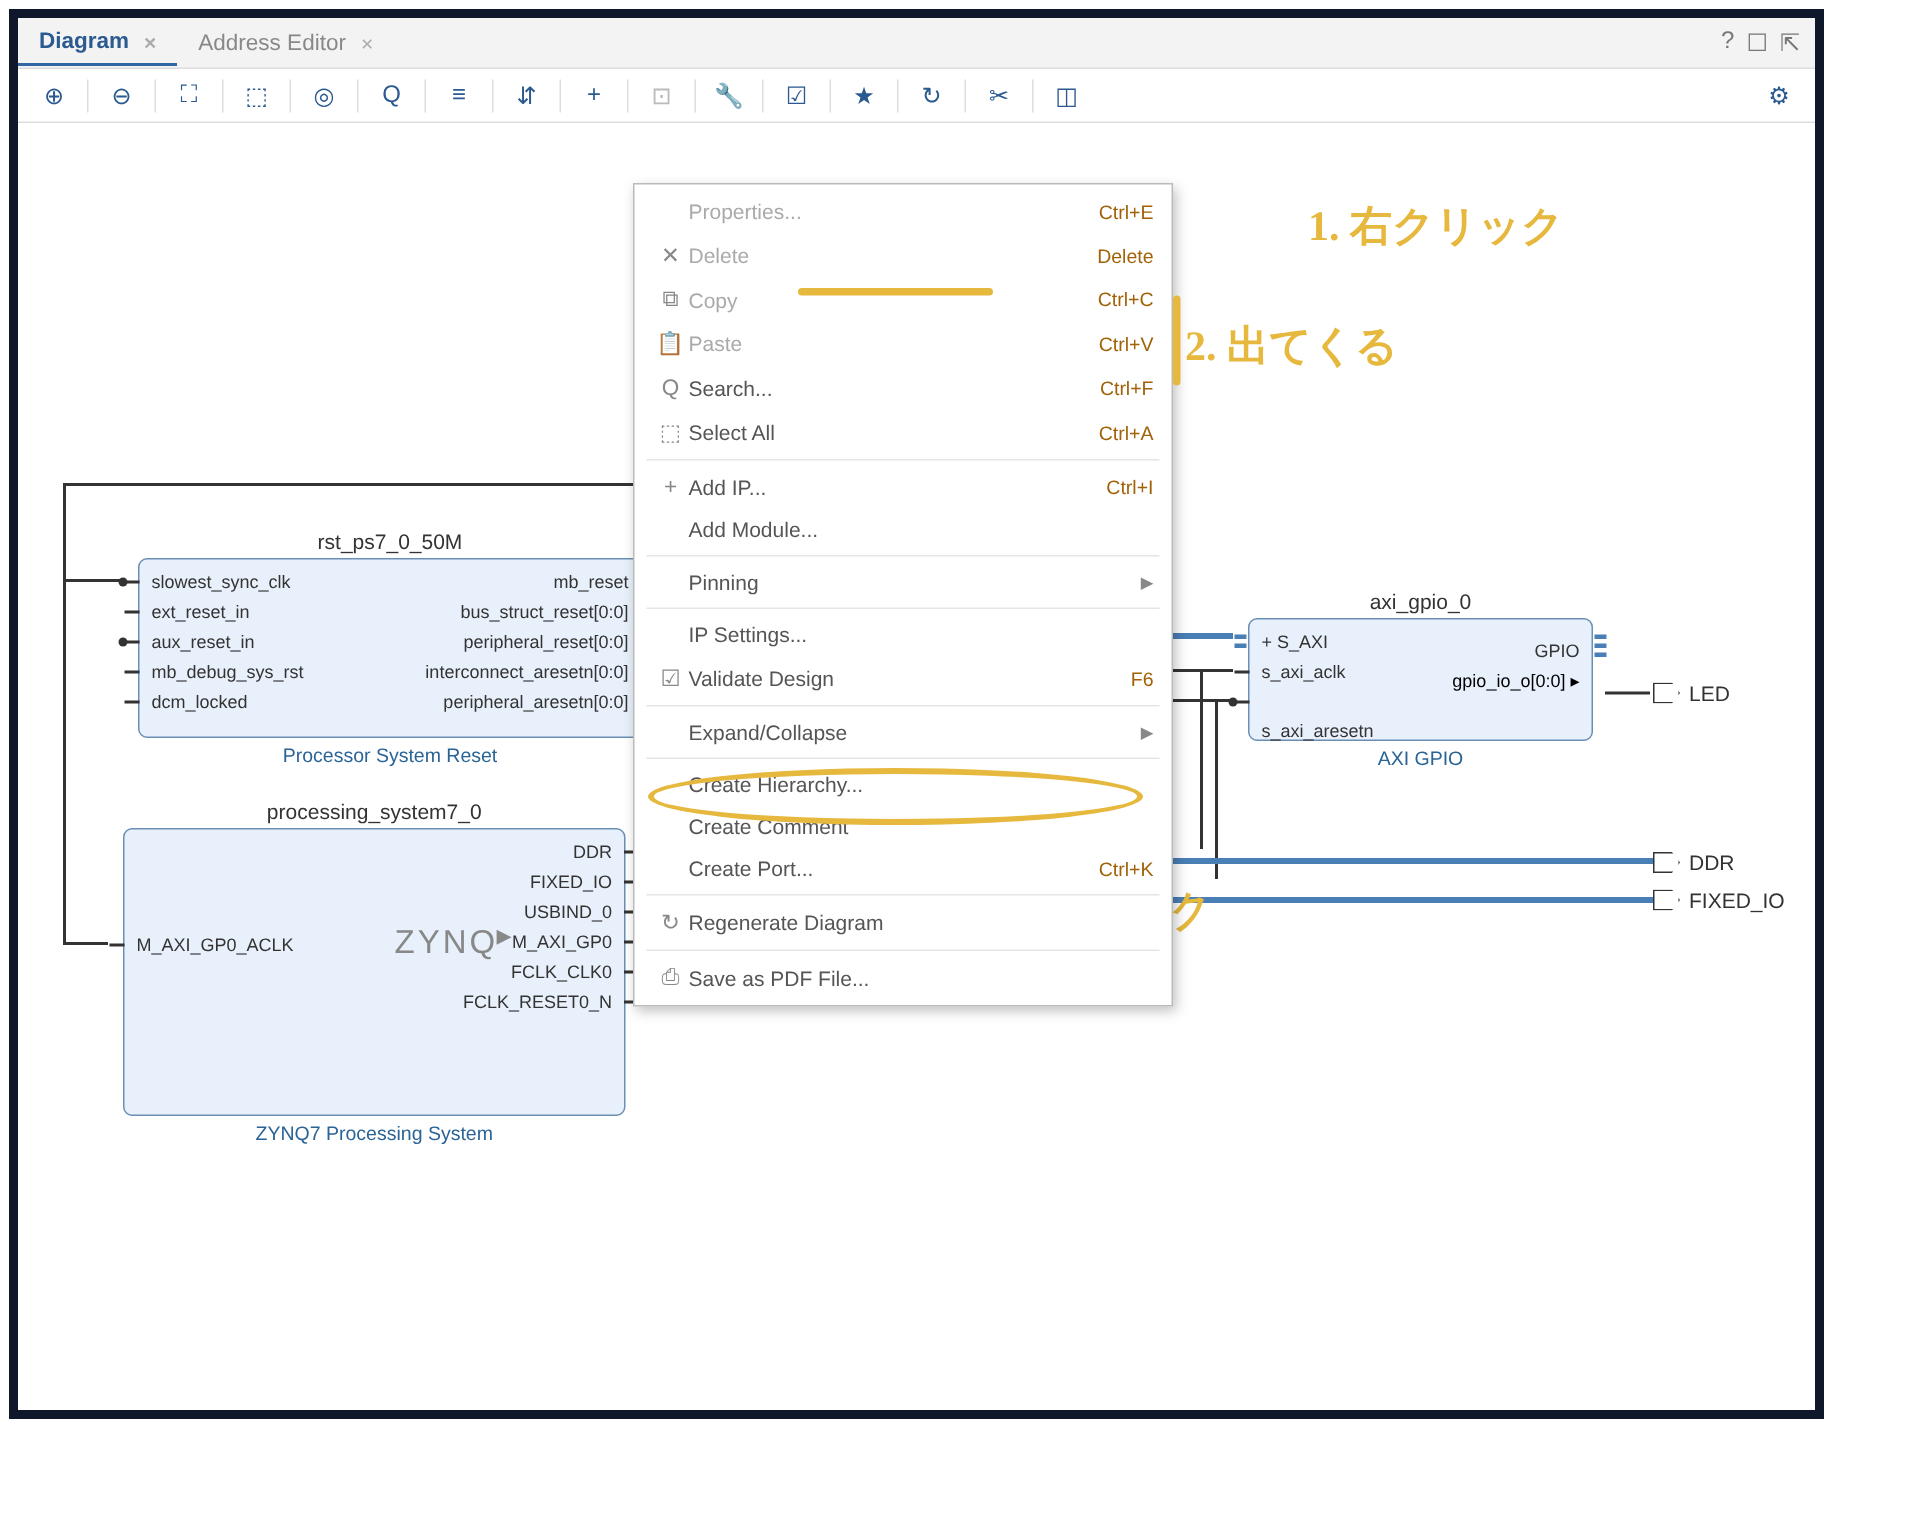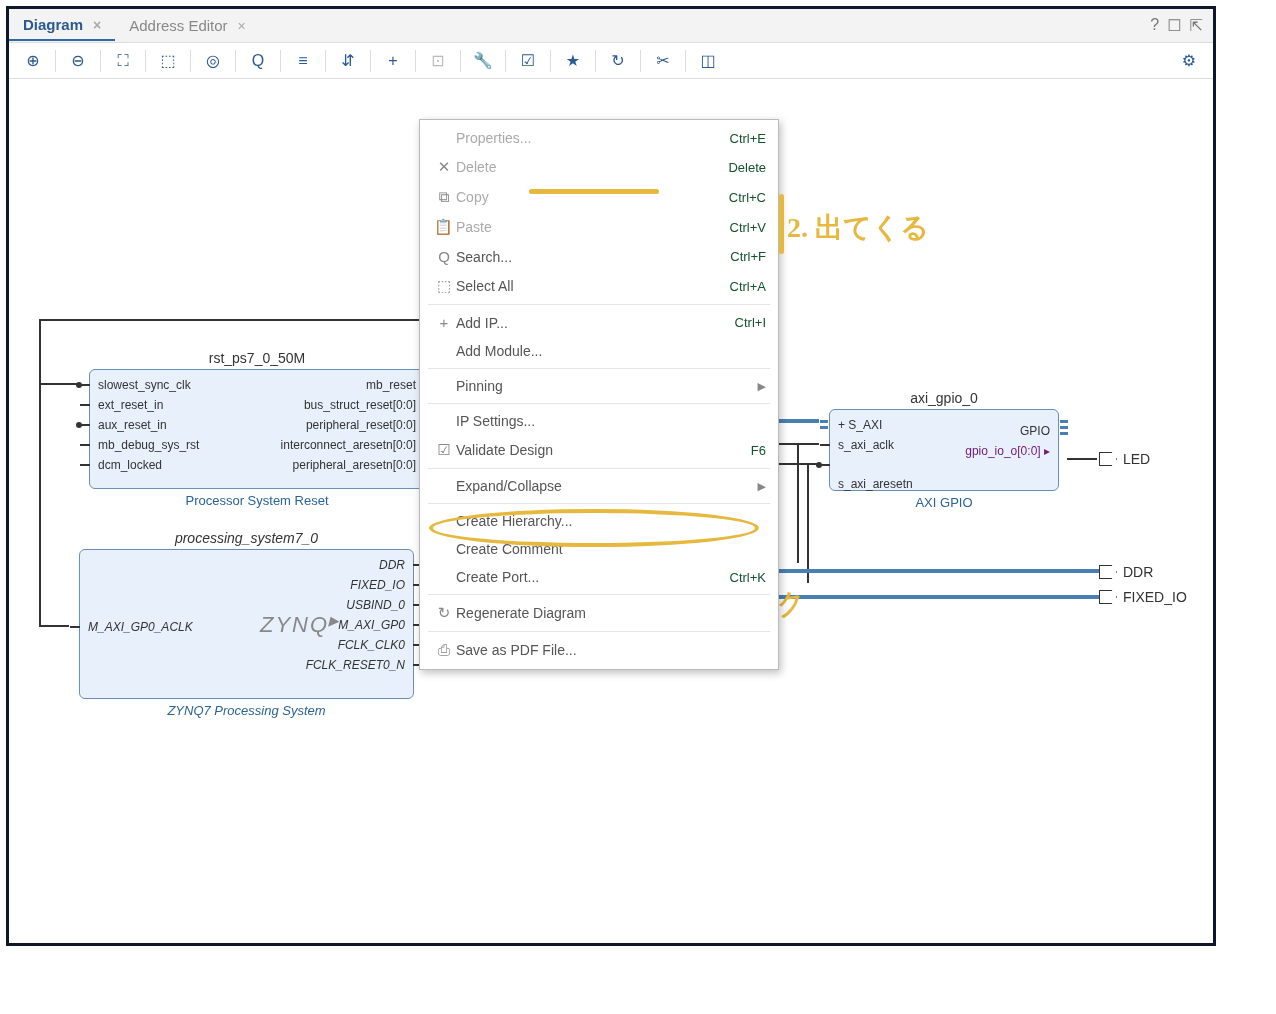--- a/index.html
+++ b/index.html
@@ -1,17 +1,17 @@
 <!DOCTYPE html>
 <html><head>
 <meta charset="utf-8">
 <style>
 * { box-sizing: border-box; margin: 0; padding: 0; }
 body { font-family: "Segoe UI", Arial, sans-serif; font-size: 13px; background: #fff; color: #333; width: 1276px; height: 1014px; overflow: hidden; position: relative; }
-.frame { border: 3px solid #0f172a; width: 1210px; height: 940px; margin: 6px; background: #fff; position: relative; }
+.frame { border: 6px solid #0f172a; width: 1210px; height: 940px; margin: 6px; background: #fff; position: relative; }
 .tabs { display: flex; background: #f3f3f3; border-bottom: 1px solid #ddd; align-items: center; height: 34px; }
 .tab { padding: 6px 14px; display: flex; align-items: center; gap: 10px; color: #888; font-size: 15px; }
 .tab.active { color: #2a5a8f; font-weight: bold; border-bottom: 2px solid #3068a5; }
 .tab .close { color: #aaa; cursor: pointer; font-size: 14px; }
 .tabs-right { margin-left: auto; display: flex; gap: 8px; padding-right: 10px; color: #777; font-size: 16px; }
 .toolbar { display: flex; align-items: center; height: 36px; padding: 0 10px; gap: 4px; border-bottom: 1px solid #ddd; }
 .tool-btn { width: 28px; height: 28px; display: flex; align-items: center; justify-content: center; color: #2a5a8f; cursor: pointer; font-size: 16px; border-radius: 3px; }
 .tool-btn.disabled { color: #bbb; cursor: default; }
 .sep { width: 1px; height: 22px; background: #ddd; margin: 0 4px; }
 .canvas { position: relative; width: 100%; height: calc(100% - 70px); background: #fff; overflow: hidden; }
@@ -30,21 +30,21 @@
 .wire { position: absolute; background: #333; }
 .wire.h { height: 1.5px; }
 .wire.v { width: 1.5px; }
 .bus { position: absolute; background: #4a7fb5; }
 .bus.h { height: 4px; }
 .context-menu { position: absolute; left: 410px; top: 110px; width: 360px; background: #fff; border: 1px solid #bbb; box-shadow: 2px 3px 8px rgba(0,0,0,0.25); z-index: 100; padding: 4px 0; }
 .menu-item { display: flex; align-items: center; padding: 6px 12px; font-size: 14px; color: #555; cursor: pointer; }
 .menu-item.disabled { color: #aaa; cursor: default; }
 .menu-icon { width: 24px; display: flex; align-items: center; justify-content: center; font-size: 15px; color: #888; }
 .menu-label { flex: 1; }
-.menu-shortcut { color: #14532d; font-size: 13px; }
+.menu-shortcut { color: #a16207; font-size: 13px; }
 .menu-arrow { color: #888; font-size: 11px; }
 .menu-sep { height: 1px; background: #e5e5e5; margin: 3px 8px; }
 .annotation { position: absolute; font-family: "Comic Sans MS", cursive; font-size: 28px; font-weight: bold; color: #e6b83d; z-index: 50; }
 .highlight-ellipse { position: absolute; border: 4px solid #e6b83d; border-radius: 50%; z-index: 101; pointer-events: none; }
 .highlight-line { position: absolute; background: #e6b83d; z-index: 101; }
 .zynq-logo { font-family: Arial; font-size: 22px; color: #888; letter-spacing: 2px; }
 .settings-right { margin-left: auto; }
 </style>
 </head>
 <body>
@@ -127,21 +127,21 @@
         <div class="port-dot" style="right:-14px; top:32px;"></div>
       <div class="port-marker right" style="top:54px;"></div>
         <div class="port-dot" style="right:-14px; top:52px;"></div>
       <div class="port-marker right" style="top:74px;"></div>
         <div class="port-dot" style="right:-14px; top:72px;"></div>
       <div class="port-marker right" style="top:94px;"></div>
         <div class="port-dot" style="right:-14px; top:92px;"></div>
       <div class="ip-footer">Processor System Reset</div>
     </div>
 
-    <div class="ip-block" style="left:70px; top:470px; width:335px; height:150px;font-style:italic;">
+    <div class="ip-block" style="left:70px; top:470px; width:335px; height:192px;">
       <div class="ip-title">processing_system7_0</div>
       <div class="port left" style="top:70px;">M_AXI_GP0_ACLK</div>
       <div class="zynq-logo" style="position:absolute; left:180px; top:62px;">ZYNQ</div>
       <div style="position:absolute; left:248px; top:58px; color:#888; font-size:20px;">▸</div>
       <div class="port right" style="top:8px;">DDR</div>
       <div class="port right" style="top:28px;">FIXED_IO</div>
       <div class="port right" style="top:48px;">USBIND_0</div>
       <div class="port right" style="top:68px;">M_AXI_GP0</div>
       <div class="port right" style="top:88px;">FCLK_CLK0</div>
       <div class="port right" style="top:108px;">FCLK_RESET0_N</div>
@@ -154,21 +154,21 @@
       <div class="port-marker right" style="top:114px;"></div>
       <div class="ip-footer">ZYNQ7 Processing System</div>
     </div>
 
     <div class="ip-block" style="left:820px; top:330px; width:230px; height:82px;">
       <div class="ip-title">axi_gpio_0</div>
       <div class="port left" style="top:8px;">+ <span>S_AXI</span></div>
       <div class="port left" style="top:28px;">s_axi_aclk</div>
       <div class="port left" style="top:48px;margin-top:19px;">s_axi_aresetn</div>
       <div class="port right" style="top:14px;">GPIO</div>
-      <div class="port right" style="top:34px; color:#701a75;"><span>gpio_io_o[0:0]</span> ▸</div>
+      <div class="port right" style="top:34px; color:#000000;"><span>gpio_io_o[0:0]</span> ▸</div>
       <div style="position:absolute; right:-10px; top:10px; width:8px; height:3px; background:#4a7fb5;"></div>
       <div style="position:absolute; right:-10px; top:16px; width:8px; height:3px; background:#4a7fb5;"></div>
       <div style="position:absolute; right:-10px; top:22px; width:8px; height:3px; background:#4a7fb5;"></div>
       <div style="position:absolute; left:-10px; top:10px; width:8px; height:3px; background:#4a7fb5;"></div>
       <div style="position:absolute; left:-10px; top:16px; width:8px; height:3px; background:#4a7fb5;"></div>
       <div class="port-marker left" style="top:34px;"></div>
       <div class="port-marker left" style="top:54px;"></div>
         <div class="port-dot" style="left:-14px; top:52px;"></div>
       <div class="ip-footer">AXI GPIO</div>
     </div>
@@ -192,20 +192,21 @@
     <div class="wire h" style="left:30px; top:546px; width:30px;"></div>
     <div class="bus h" style="left:770px; top:340px; width:40px;"></div>
     <div class="wire h" style="left:770px; top:364px; width:40px;"></div>
     <div class="wire h" style="left:770px; top:384px; width:40px;"></div>
     <div class="wire v" style="left:788px; top:364px; height:120px;"></div>
     <div class="wire v" style="left:798px; top:384px; height:120px;"></div>
     <div class="wire h" style="left:1058px; top:379px; width:30px;"></div>
     <div class="bus h" style="left:770px; top:490px; width:320px;"></div>
     <div class="bus h" style="left:770px; top:516px; width:320px;"></div>
 
+    <div class="annotation" style="left:860px; top:50px;">1. 右クリック</div>
     <div class="annotation" style="left:778px; top:130px;">2. 出てくる</div>
     <div class="annotation" style="left:680px; top:480px; transform:rotate(-8deg);"><span style="font-size:26px;">3.</span><br>クリック</div>
     <div class="highlight-line" style="left:520px; top:110px; width:130px; height:5px; border-radius:3px;"></div>
     <div class="highlight-line" style="left:770px; top:115px; width:5px; height:60px; border-radius:3px;"></div>
     <div class="highlight-ellipse" style="left:420px; top:430px; width:330px; height:38px;"></div>
   </div>
 
   <div class="context-menu" id="ctx-menu">
       <div class="menu-item disabled">
         <span class="menu-icon"></span>

